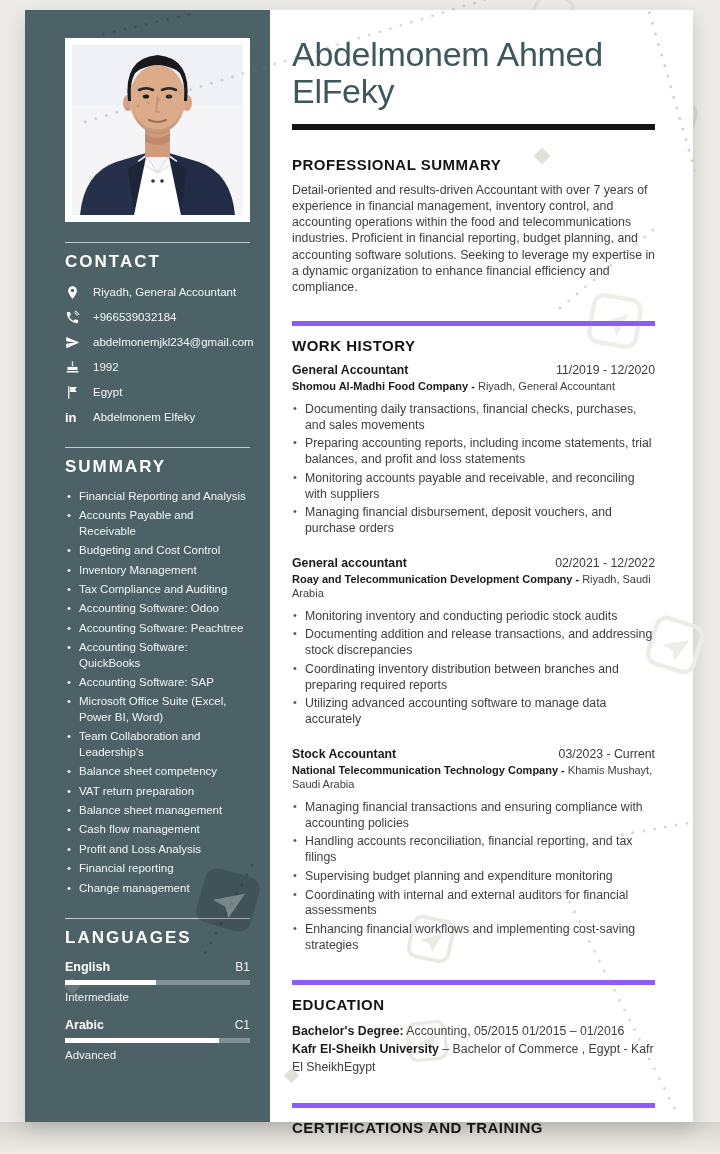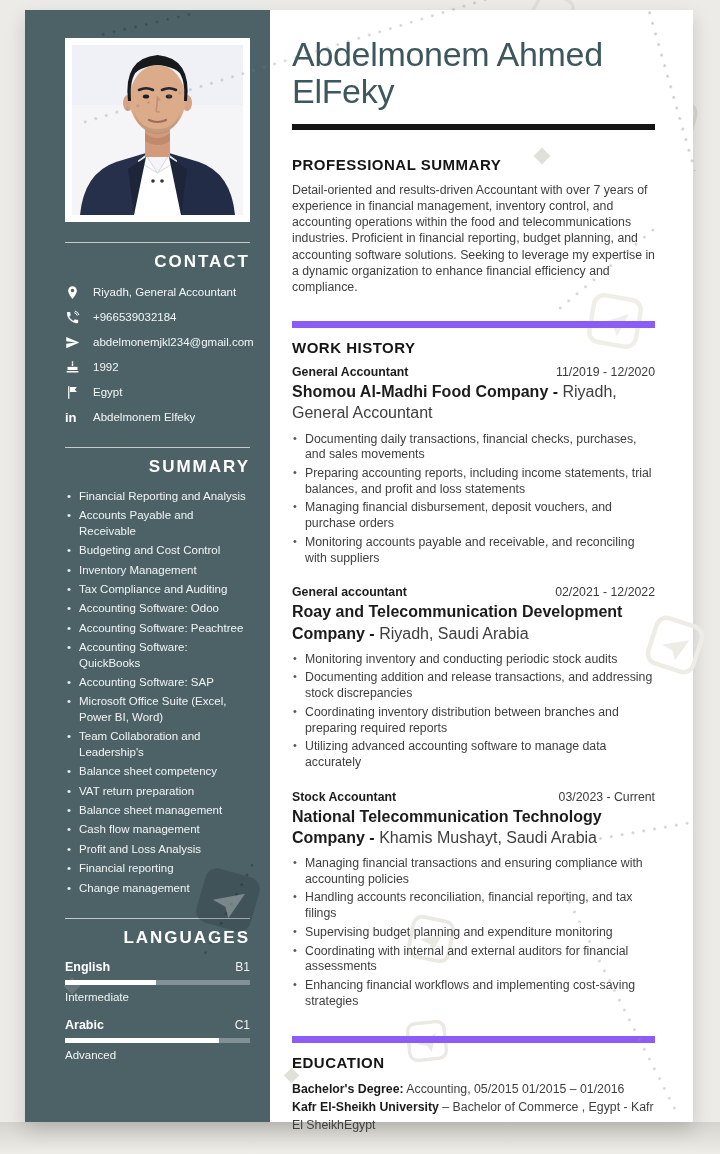--- a/index.html
+++ b/index.html
@@ -19,21 +19,21 @@
   
   .page{position:absolute;left:25px;top:10px;width:668px;height:1112px;
     display:flex;z-index:1;background:#fff;box-shadow:0 8px 18px rgba(0,0,0,.16);}
 
   
   .sidebar{position:relative;width:245px;flex:0 0 245px;background:var(--sidebar-bg,#4d6267);
     color:#fff;padding:28px 20px 30px 40px;}
   .photo-frame{background:#fff;padding:7px;width:185px;margin-bottom:20px;}
   .photo-frame svg{display:block;width:171px;height:170px;}
   .side-rule{border-top:1px solid rgba(235,238,238,.75);margin-bottom:9px;}
-  .side-h{font-size:17px;font-weight:800;letter-spacing:2px;color:#fff;margin-bottom:12px;text-align:right;}
+  .side-h{font-size:17px;font-weight:800;letter-spacing:2px;color:#fff;margin-bottom:12px;}
   .side-block{margin-top:22px;}
   .contact-row{display:flex;align-items:center;gap:12px;margin-bottom:9px;font-size:11.5px;color:#f4f6f6;}
   .cicon{width:16px;height:16px;flex:0 0 16px;display:flex;align-items:center;justify-content:flex-start;}
   .cicon svg{width:15px;height:15px;fill:#fff;}
   .cicon .in{font-weight:800;font-size:13px;color:#fff;line-height:1;}
   .skill-list{list-style:none;}
   .skill-list li{position:relative;padding-left:14px;font-size:11.5px;line-height:1.34;margin-bottom:4px;color:#f1f4f4;}
   .skill-list li::before{content:"•";position:absolute;left:2px;top:0;color:#e8ecec;}
   .lang{margin-bottom:15px;}
   .lang-head{display:flex;justify-content:space-between;align-items:baseline;font-size:12.5px;margin-bottom:6px;}
@@ -42,28 +42,28 @@
   .lang-bar{height:5px;background:rgba(255,255,255,.30);}
   .lang-fill{height:5px;background:#fff;}
   .lang-desc{font-size:11.5px;margin-top:6px;color:#f1f4f4;}
 
   
   .main{position:relative;flex:1;padding:24px 38px 0 22px;}
   .name{font-size:34px;line-height:1.1;font-weight:400;color:var(--accent,#3d575d);
     letter-spacing:-.3px;margin-top:2px;}
   .thick-rule{height:6px;background:var(--rule-dark,#141414);margin-top:13px;}
   .section{margin-top:26px;}
-  .section.ruled{border-top:7px solid #8b5cf6;padding-top:11px;}
+  .section.ruled{border-top:5px solid #8b5cf6;padding-top:11px;}
   .sec-h{font-size:15px;font-weight:800;letter-spacing:.5px;color:#151515;margin-bottom:9px;}
   .body-txt{font-size:12.3px;line-height:1.32;color:var(--text,#3e3e3e);}
   .job{margin-bottom:19px;}
   .job-head{display:flex;justify-content:space-between;align-items:baseline;}
   .job-title{font-size:12.3px;font-weight:800;color:#1b1b1b;}
   .job-dates{font-size:12.3px;color:#3a3a3a;white-space:nowrap;}
-  .job-co{font-size:16px;line-height:1.32;margin:2px 0 8px;}
+  .job-co{font-size:11px;line-height:1.32;margin:2px 0 8px;}
   .job-co b{color:#1b1b1b;}
   .blist{list-style:none;}
   .blist li{position:relative;padding-left:13px;font-size:12.3px;line-height:1.28;margin-bottom:3px;color:var(--text,#3e3e3e);}
   .blist li::before{content:"•";position:absolute;left:1px;top:-1px;color:#555;font-size:11px;}
   .edu-line{font-size:12.3px;line-height:1.5;}
   .edu-line b{color:#1b1b1b;}
 
   
   .dots{position:absolute;height:3px;pointer-events:none;
     background-image:radial-gradient(circle,currentColor 1.2px,transparent 1.5px);
@@ -268,22 +268,22 @@
 
       <div class="job">
         <div class="job-head">
           <span class="job-title">General Accountant</span>
           <span class="job-dates">11/2019 - 12/2020</span>
         </div>
         <div class="job-co"><b>Shomou Al-Madhi Food Company -</b> <span>Riyadh, General Accountant</span></div>
         <ul class="blist">
           <li>Documenting daily transactions, financial checks, purchases, and sales movements</li>
           <li>Preparing accounting reports, including income statements, trial balances, and profit and loss statements</li>
+          <li>Monitoring accounts payable and receivable, and reconciling with suppliers</li>
           <li>Managing financial disbursement, deposit vouchers, and purchase orders</li>
-          <li>Monitoring accounts payable and receivable, and reconciling with suppliers</li>
         </ul>
       </div>
 
       <div class="job">
         <div class="job-head">
           <span class="job-title">General accountant</span>
           <span class="job-dates">02/2021 - 12/2022</span>
         </div>
         <div class="job-co"><b>Roay and Telecommunication Development Company -</b> <span>Riyadh, Saudi Arabia</span></div>
         <ul class="blist">

